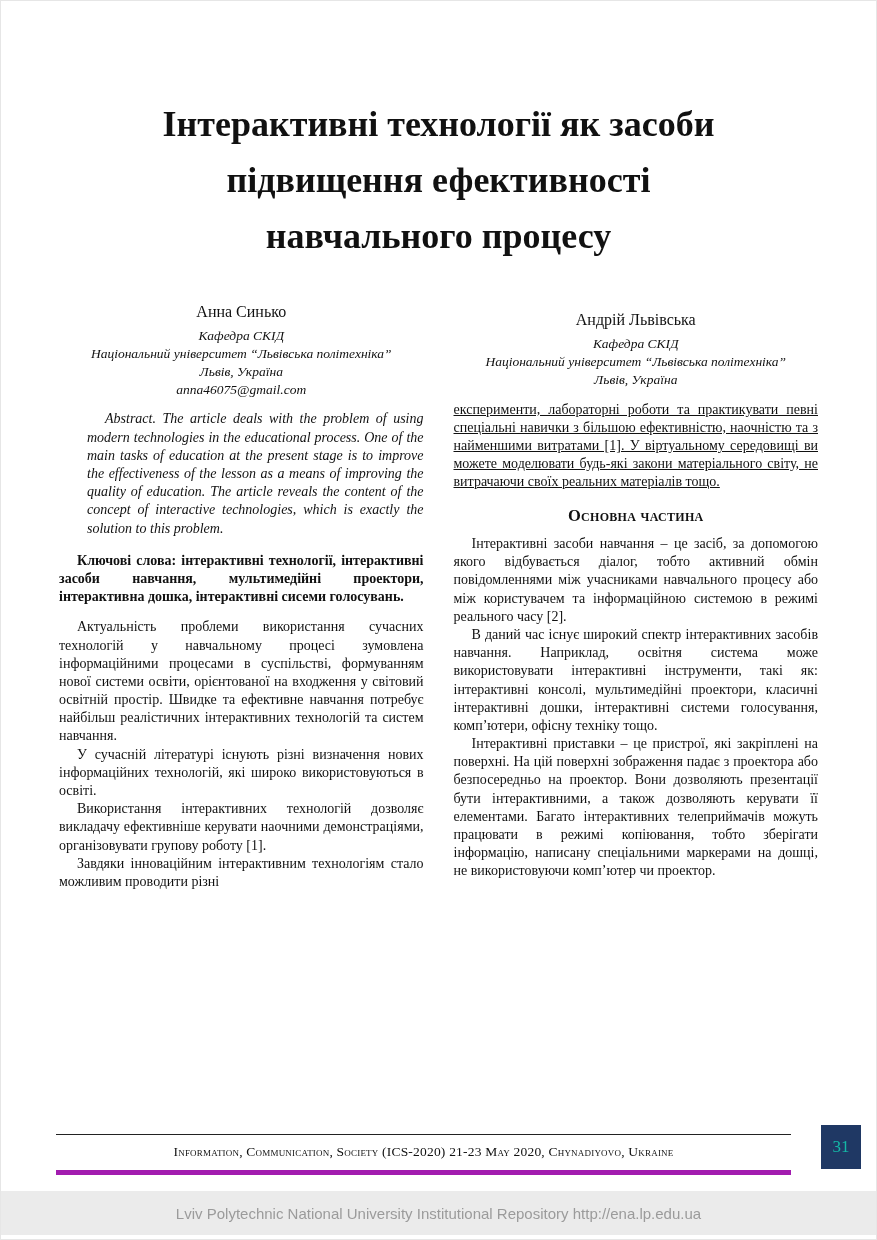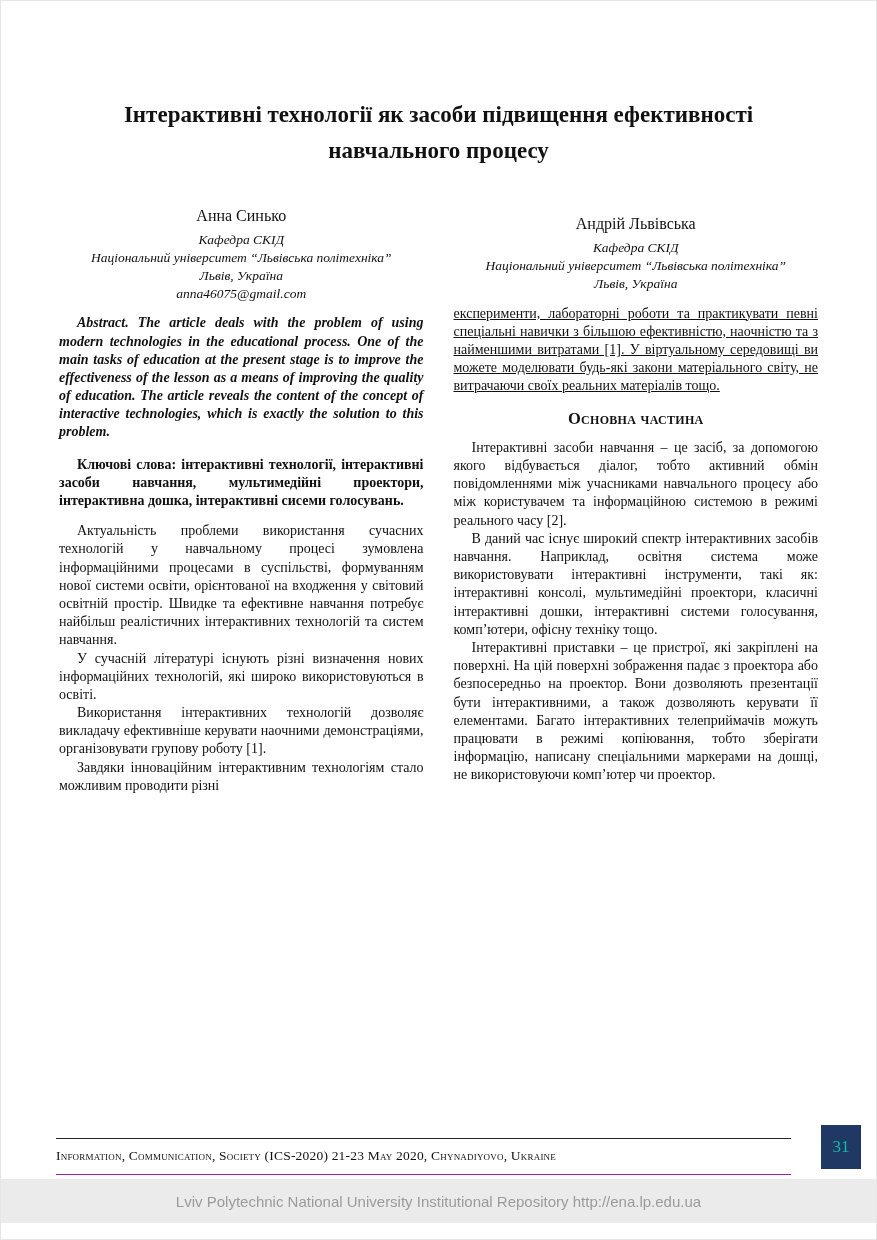--- a/index.html
+++ b/index.html
@@ -12,45 +12,46 @@
     background: #ffffff;
     font-family: "Liberation Serif", serif;
     color: #111;
     overflow: hidden;
     border: 1px solid #e6e6e6;
   }
   .title {
     margin-top: 96px;
     padding: 0 118px;
     text-align: center;
-    font-size: 23px;
+    font-size: 36px;
     font-weight: bold;
     line-height: 1.55;
   }
   .columns {
     display: flex;
     gap: 30px;
     padding: 0 58px;
     margin-top: 38px;
   }
   .col {
     flex: 1;
     font-size: 14px;
     line-height: 1.3;
     text-align: justify;
   }
   .author-block { text-align: center; margin-bottom: 12px; }
   .author-block.offset { padding-top: 8px; }
   .author-name { font-size: 16px; margin-bottom: 4px; }
   .affil { font-style: italic; font-size: 13.5px; line-height: 1.32; }
   .abstract {
-    font-weight: bold;
+    font-weight: normal;
     font-style: italic;
     text-indent: 18px;
     margin-top: 4px;
+    margin-left: 28px;
   }
   .keywords {
     font-weight: bold;
     text-indent: 18px;
     margin-top: 14px;
     margin-bottom: 12px;
   }
   p.body { text-indent: 18px; }
   p.body.noindent { text-indent: 0; text-decoration: underline; }
   .section-heading {
@@ -60,23 +61,23 @@
     font-size: 16.5px;
     margin: 13px 0 9px;
     letter-spacing: 0.3px;
   }
   .footer {
     position: absolute;
     left: 55px;
     width: 735px;
     bottom: 64px;
     border-top: 1px solid #222;
-    border-bottom: 1px solid #a21caf;
+    border-bottom: 5px solid #a21caf;
     padding: 9px 0 10px;
-    text-align: left;
+    text-align: center;
   }
   .conference {
     font-variant: small-caps;
     font-size: 13.5px;
     letter-spacing: 0.2px;
     color: #111;
   }
   .page-number-box {
     position: absolute;
     right: 15px;
@@ -86,21 +87,21 @@
     background: #1f3864;
     color: #14b8a6;
     font-size: 17px;
     display: flex;
     align-items: center;
     justify-content: center;
   }
   .repo-bar {
     position: absolute;
     left: 0;
-    bottom: 16px;
+    bottom: 4px;
     width: 100%;
     height: 44px;
     background: #ebebeb;
     display: flex;
     align-items: center;
     justify-content: center;
   }
   .repo-bar span {
     font-family: "Liberation Sans", sans-serif;
     font-size: 15px;

